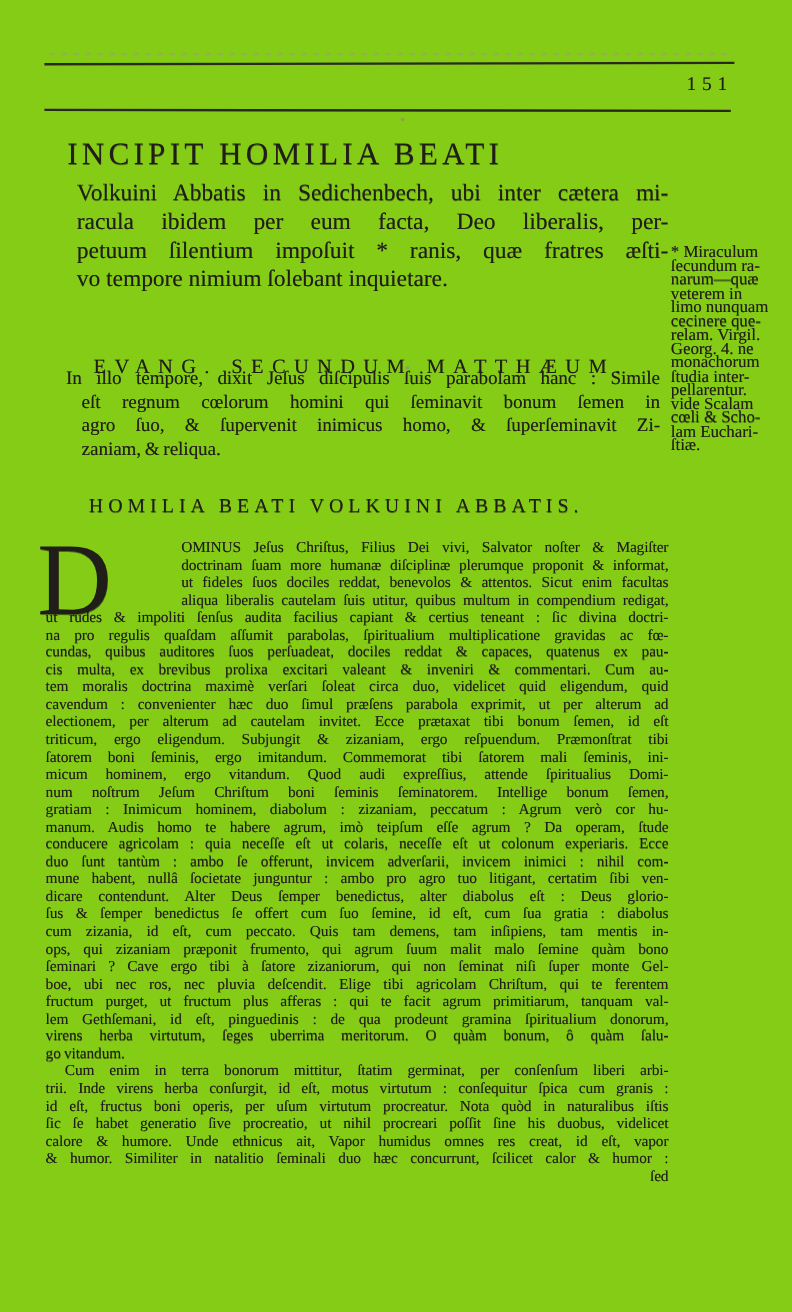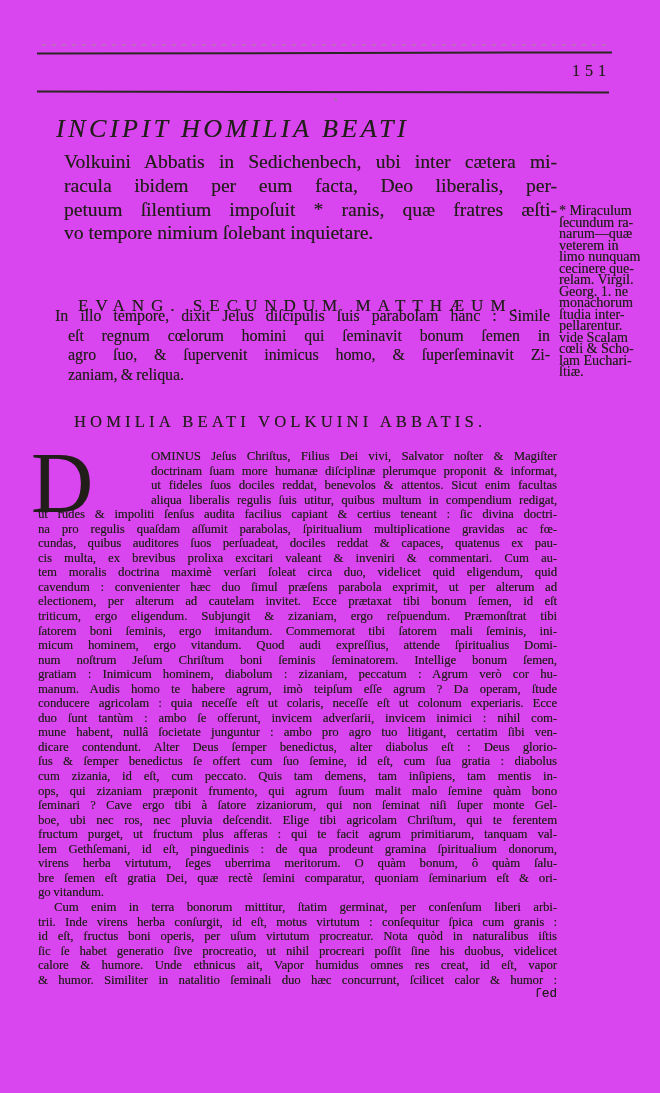--- a/index.html
+++ b/index.html
@@ -1,34 +1,34 @@
 <!DOCTYPE html>
 <html><head>
 <meta charset="utf-8">
 <style>
   html,body{margin:0;padding:0;background:#ffffff;}
   .page{
     position:relative;width:660px;height:1093px;overflow:hidden;
-    background:#d946ef;
+    background:#84cc16;
     font-family:"Liberation Serif","DejaVu Serif",serif;
     color:#211e1a;
     text-shadow:0.2px 0.2px 0.35px rgba(33,30,26,0.55);
   }
   
   .rule{position:absolute;background:#2b2823;}
   .rule-faint{
     position:absolute;left:42px;top:44px;width:566px;height:2px;opacity:.45;
     background:repeating-linear-gradient(90deg,#9a958c 0 4px,transparent 4px 10px);
   }
   .rule-top{left:37px;top:52px;width:575px;height:2.4px;transform:rotate(-0.12deg);}
   .rule-bottom{left:37px;top:91px;width:572px;height:2px;transform:rotate(0.08deg);}
   .pagenum{position:absolute;top:62px;left:572px;font-size:16px;letter-spacing:5px;}
   
   .title{position:absolute;left:56px;top:114px;margin:0;font-weight:normal;
-    font-size:26px;letter-spacing:3.5px;white-space:nowrap;font-style:italic;}
+    font-size:26px;letter-spacing:3.5px;white-space:nowrap;}
   .subtitle{position:absolute;left:64px;top:150px;width:493px;
     font-size:19.5px;line-height:23.8px;}
   .sl{text-align:justify;text-align-last:justify;}
   
   .margin-note{position:absolute;left:559px;top:205px;width:97px;
     font-size:14px;line-height:11.5px;}
   
   .evang{position:absolute;left:62px;top:280px;margin:16px;font-weight:normal;
     font-size:17px;letter-spacing:7px;white-space:nowrap;}
   .gospel{position:absolute;left:68px;top:306px;width:482px;
@@ -38,21 +38,21 @@
   
   .homilia{position:absolute;left:74px;top:412px;margin:0;font-weight:normal;
     font-size:16.5px;letter-spacing:4.2px;white-space:nowrap;}
   .bodycol{position:absolute;left:38px;top:449px;width:519px;
     font-size:12.7px;line-height:14.55px;letter-spacing:-0.05px;word-spacing:-0.4px;}
   .bl{text-align:justify;text-align-last:justify;}
   .dc{margin-left:113px;}
   .ind{text-indent:16px;}
   .nj{text-align-last:left;}
   .dropcap{position:absolute;left:31px;top:440px;font-size:86px;line-height:86px;}
-  .catchword{text-align:right;text-align-last:right;font-family:Liberation Mono, monospace;}
+  .catchword{text-align:right;text-align-last:right;}
   .speck{position:absolute;width:3px;height:3px;border-radius:50%;background:#8d887f;opacity:.6;}
 </style>
 </head>
 <body>
 
 <div class="page">
 
   <div class="rule-faint"></div>
   <div class="rule rule-top"></div>
   <div class="pagenum">151</div>
@@ -71,21 +71,21 @@
   </div>
 
   <aside class="margin-note">
     <div>* Miraculum</div>
     <div>ſecundum ra-</div>
     <div>narum—quæ</div>
     <div>veterem in</div>
     <div>limo nunquam</div>
     <div>cecinere que-</div>
     <div>relam. Virgil.</div>
-    <div>Georg. 1. ne</div>
+    <div>Georg. 4. ne</div>
     <div>monachorum</div>
     <div>ſtudia inter-</div>
     <div>pellarentur.</div>
     <div>vide Scalam</div>
     <div>cœli &amp; Scho-</div>
     <div>lam Euchari-</div>
     <div>ſtiæ.</div>
   </aside>
 
   <h2 class="evang">EVANG. SECUNDUM MATTHÆUM.</h2>
@@ -98,21 +98,21 @@
   </div>
 
   <h2 class="homilia">HOMILIA BEATI VOLKUINI ABBATIS.</h2>
 
   <span class="dropcap">D</span>
 
   <div class="bodycol">
     <div class="bl dc">OMINUS Jeſus Chriſtus, Filius Dei vivi, Salvator noſter &amp; Magiſter</div>
     <div class="bl dc">doctrinam ſuam more humanæ diſciplinæ plerumque proponit &amp; informat,</div>
     <div class="bl dc">ut fideles ſuos dociles reddat, benevolos &amp; attentos. Sicut enim facultas</div>
-    <div class="bl dc">aliqua liberalis regulis ſuis utitur, quibus multum in compendium redigat,</div>
+    <div class="bl dc">aliqua liberalis cautelam ſuis utitur, quibus multum in compendium redigat,</div>
     <div class="bl">ut rudes &amp; impoliti ſenſus audita facilius capiant &amp; certius teneant : ſic divina doctri-</div>
     <div class="bl">na pro regulis quaſdam aſſumit parabolas, ſpiritualium multiplicatione gravidas ac fœ-</div>
     <div class="bl">cundas, quibus auditores ſuos perſuadeat, dociles reddat &amp; capaces, quatenus ex pau-</div>
     <div class="bl">cis multa, ex brevibus prolixa excitari valeant &amp; inveniri &amp; commentari. Cum au-</div>
     <div class="bl">tem moralis doctrina maximè verſari ſoleat circa duo, videlicet quid eligendum, quid</div>
     <div class="bl">cavendum : convenienter hæc duo ſimul præſens parabola exprimit, ut per alterum ad</div>
     <div class="bl">electionem, per alterum ad cautelam invitet. Ecce prætaxat tibi bonum ſemen, id eſt</div>
     <div class="bl">triticum, ergo eligendum. Subjungit &amp; zizaniam, ergo reſpuendum. Præmonſtrat tibi</div>
     <div class="bl">ſatorem boni ſeminis, ergo imitandum. Commemorat tibi ſatorem mali ſeminis, ini-</div>
     <div class="bl">micum hominem, ergo vitandum. Quod audi expreſſius, attende ſpiritualius Domi-</div>
@@ -124,21 +124,20 @@
     <div class="bl">mune habent, nullâ ſocietate junguntur : ambo pro agro tuo litigant, certatim ſibi ven-</div>
     <div class="bl">dicare contendunt. Alter Deus ſemper benedictus, alter diabolus eſt : Deus glorio-</div>
     <div class="bl">ſus &amp; ſemper benedictus ſe offert cum ſuo ſemine, id eſt, cum ſua gratia : diabolus</div>
     <div class="bl">cum zizania, id eſt, cum peccato. Quis tam demens, tam inſipiens, tam mentis in-</div>
     <div class="bl">ops, qui zizaniam præponit frumento, qui agrum ſuum malit malo ſemine quàm bono</div>
     <div class="bl">ſeminari ? Cave ergo tibi à ſatore zizaniorum, qui non ſeminat niſi ſuper monte Gel-</div>
     <div class="bl">boe, ubi nec ros, nec pluvia deſcendit. Elige tibi agricolam Chriſtum, qui te ferentem</div>
     <div class="bl">fructum purget, ut fructum plus afferas : qui te facit agrum primitiarum, tanquam val-</div>
     <div class="bl">lem Gethſemani, id eſt, pinguedinis : de qua prodeunt gramina ſpiritualium donorum,</div>
     <div class="bl">virens herba virtutum, ſeges uberrima meritorum. O quàm bonum, ô quàm ſalu-</div>
-    <div class="bl">bre ſemen eſt gratia Dei, quæ rectè ſemini comparatur, quoniam ſeminarium eſt &amp; ori-</div>
     <div class="bl nj">go vitandum.</div>
 
     <div class="bl ind">Cum enim in terra bonorum mittitur, ſtatim germinat, per conſenſum liberi arbi-</div>
     <div class="bl">trii. Inde virens herba conſurgit, id eſt, motus virtutum : conſequitur ſpica cum granis :</div>
     <div class="bl">id eſt, fructus boni operis, per uſum virtutum procreatur. Nota quòd in naturalibus iſtis</div>
     <div class="bl">ſic ſe habet generatio ſive procreatio, ut nihil procreari poſſit ſine his duobus, videlicet</div>
     <div class="bl">calore &amp; humore. Unde ethnicus ait, Vapor humidus omnes res creat, id eſt, vapor</div>
     <div class="bl">&amp; humor. Similiter in natalitio ſeminali duo hæc concurrunt, ſcilicet calor &amp; humor :</div>
 
     <div class="catchword">ſed</div>

